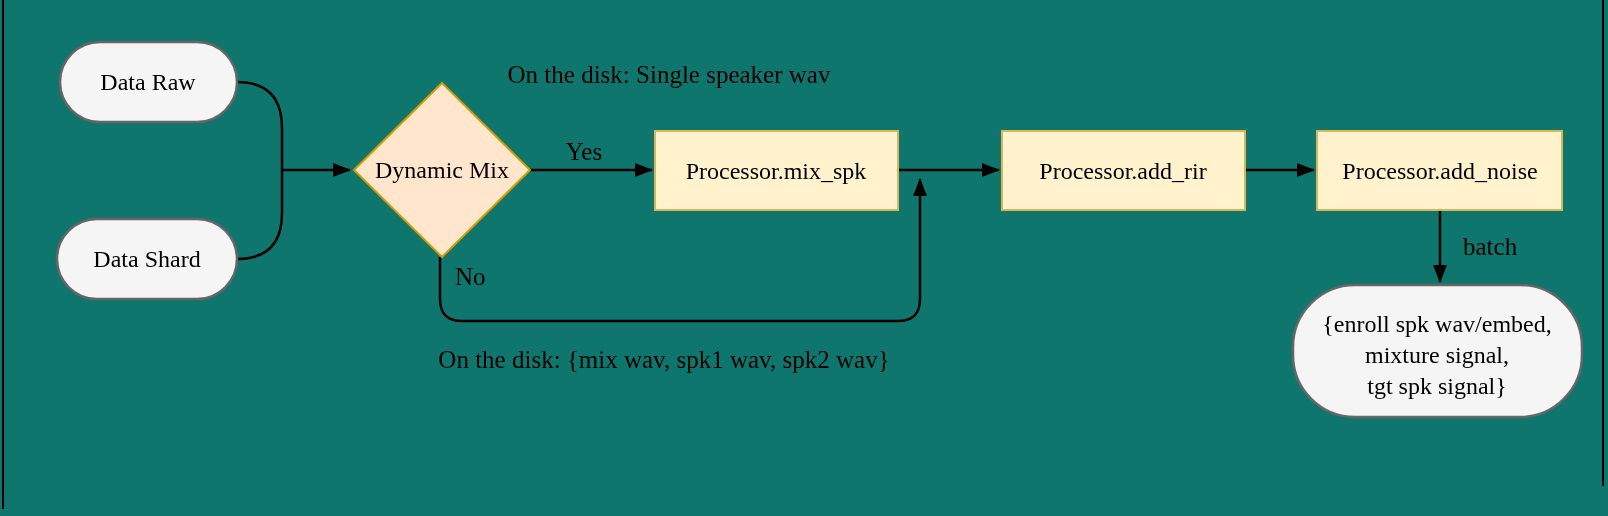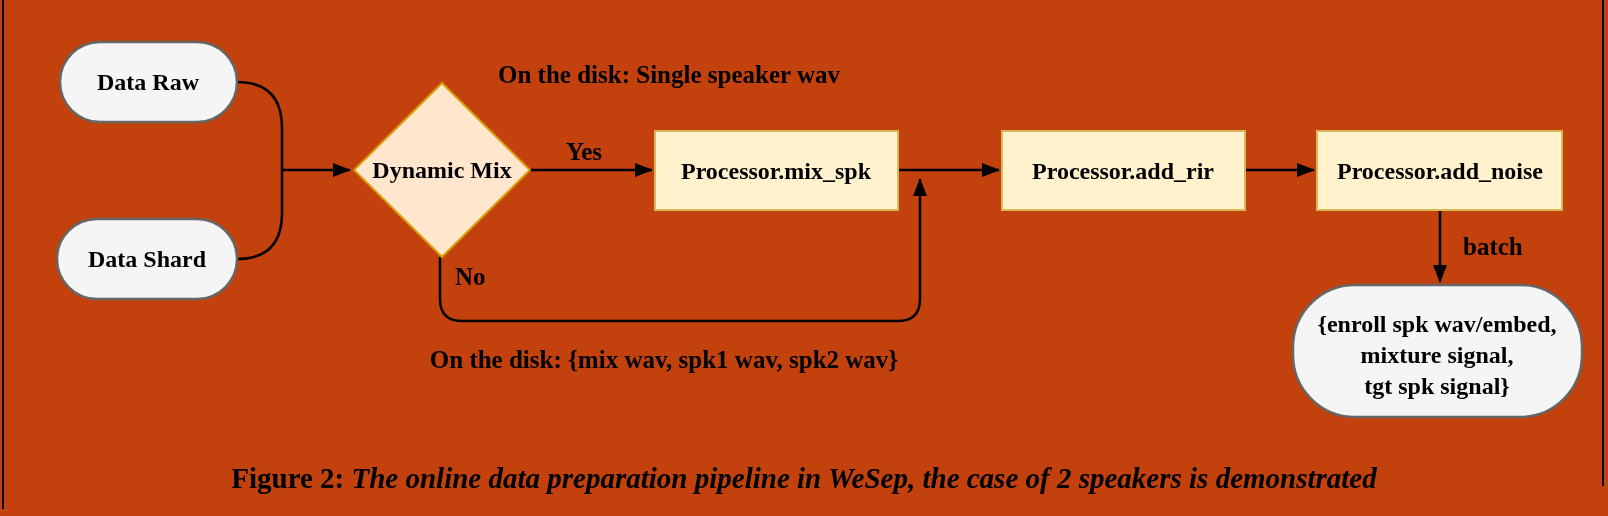--- a/index.html
+++ b/index.html
@@ -1,23 +1,22 @@
 <!DOCTYPE html>
 <html><head>
 <meta charset="utf-8">
 <style>
   html, body { margin: 0; padding: 0; background: #ffffff; }
   .stage {
     position: relative;
     width: 1608px;
     height: 516px;
-    background: #c2410c;
+    background: #0f766e;
     font-family: "Liberation Serif", serif;
     overflow: hidden;
-    font-weight: bold;
   }
   svg.diagram { position: absolute; left: 0; top: 0; }
 
   .edge { stroke: #000000; stroke-width: 2.5; fill: none; }
   .border-line { fill: #000000; }
   .arrowhead { fill: #000000; }
 
   .shape-gray   { fill: #f5f5f5; stroke: #666666; stroke-width: 2.5; }
   .shape-diamond{ fill: #ffe6cc; stroke: #d79b00; stroke-width: 2; }
   .shape-proc   { fill: #fff2cc; stroke: #d6b656; stroke-width: 2; }
@@ -91,15 +90,14 @@
     <text class="node-label" x="1437" y="363">mixture signal,</text>
     <text class="node-label" x="1437" y="394">tgt spk signal}</text>
 
     <text class="disk-label" x="669" y="83">On the disk: Single speaker wav</text>
     <text class="edge-label" x="584" y="160">Yes</text>
     <text class="edge-label-start" x="455" y="285">No</text>
     <text class="disk-label" x="664" y="368">On the disk: {mix wav, spk1 wav, spk2 wav}</text>
     <text class="edge-label-start" x="1463" y="255">batch</text>
   </svg>
 
-  <div class="caption"><span>Figure 2: </span><em>The online data preparation pipeline in WeSep, the case of 2 speakers is demonstrated</em></div>
 
 </div>
 
 </body></html>

